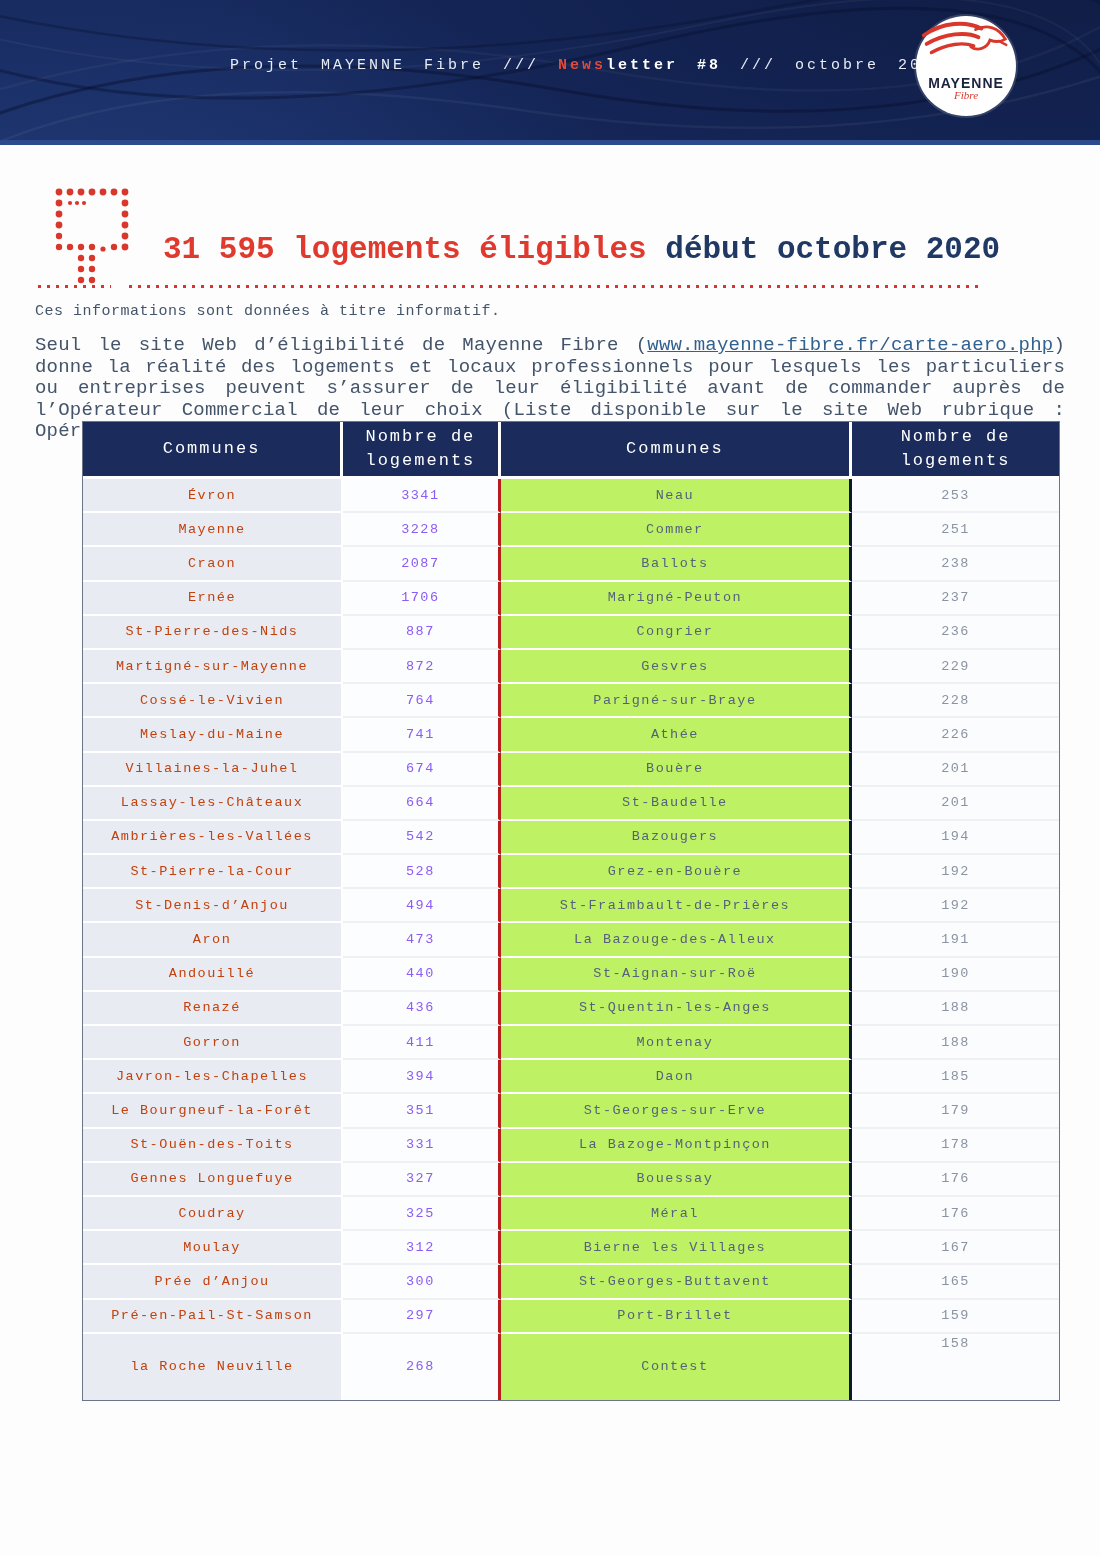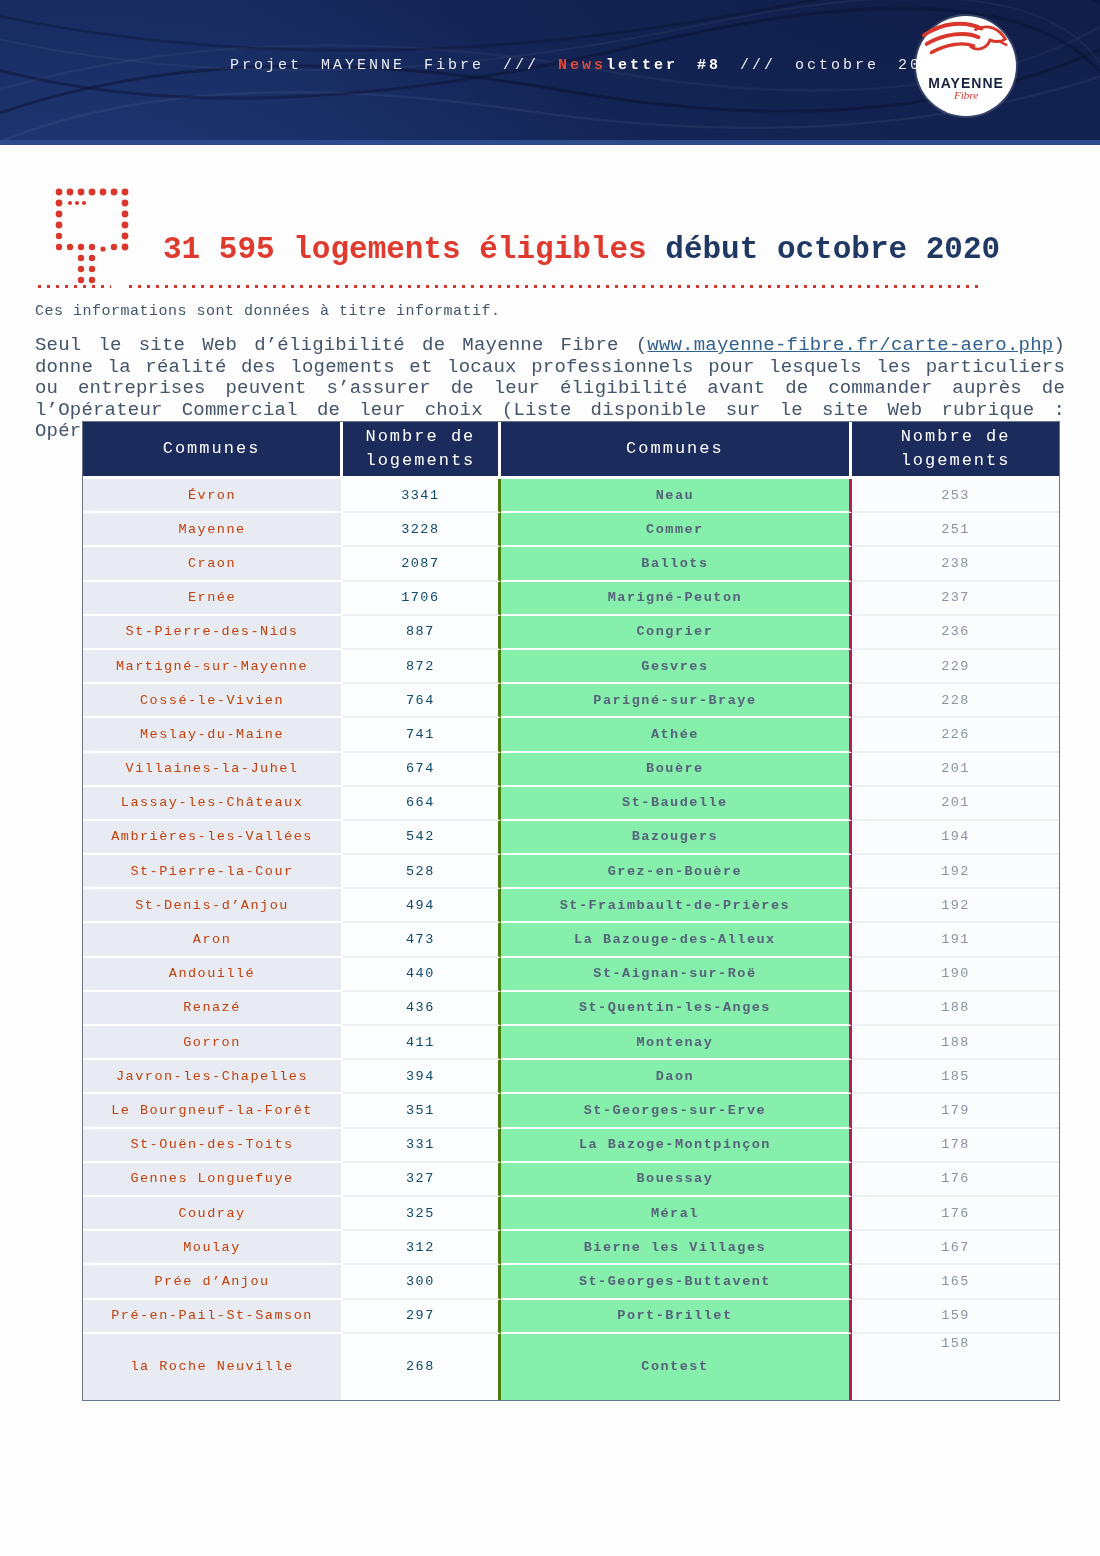--- a/index.html
+++ b/index.html
@@ -46,22 +46,22 @@
   .tblwrap{position:absolute;left:82px;top:421px;width:798px;}
   table.tbl{border-collapse:separate;border-spacing:0;table-layout:fixed;width:978px;
     border:1px solid #6b7589;font-size:13.5px;}
   col.c1{width:259px;} col.c2{width:157px;} col.c3{width:350px;} col.c4{width:206px;}
   .tbl th{background:#1b2c5c;color:#ffffff;font-weight:normal;font-size:17px;letter-spacing:2px;
     height:52px;text-align:center;vertical-align:middle;border-right:3px solid #ffffff;
     border-bottom:3px solid #ffffff;line-height:24px;}
   .tbl th:last-child{border-right:none;}
   .tbl td{text-align:center;vertical-align:middle;height:30.2px;letter-spacing:1.5px;overflow:hidden;}
   td.commune-left{background:#e9ebf2;color:#c2410c;border-bottom:2px solid #ffffff;border-right:2px solid #ffffff;}
-  td.num-left{background:#fcfdfe;color:#0c4a6e;border-bottom:2px solid #eef0f4;border-right:3px solid #4d7c0f;}
-  td.commune-right{background:#86efac;color:#56627a;border-bottom:2px solid #ffffff;border-right:3px solid #be185d;font-weight:bold;}
+  td.num-left{background:#fcfdfe;color:#8b5cf6;border-bottom:2px solid #eef0f4;border-right:3px solid #b91c1c;}
+  td.commune-right{background:#bef264;color:#56627a;border-bottom:2px solid #ffffff;border-right:3px solid #0f172a;}
   td.num-right{background:#fbfcfd;color:#8a93a3;border-bottom:2px solid #eef0f4;}
   tr.tall td{height:63px;}
   tr.tall td.num-right{vertical-align:top;padding-top:2px;}
   tr:last-child td{border-bottom:none;}
 </style>
 </head>
 <body>
 
 <div id="page">
 

